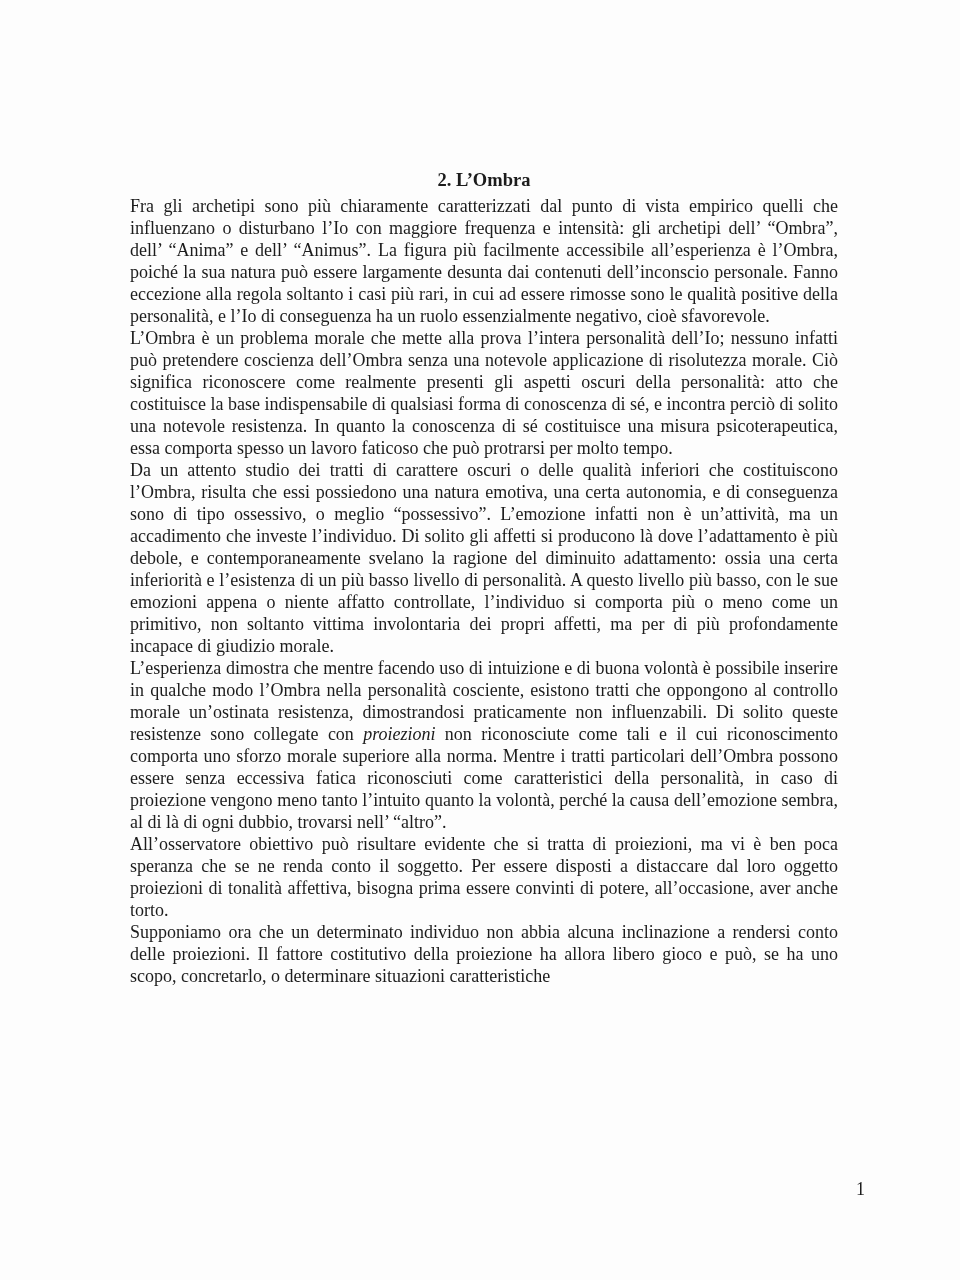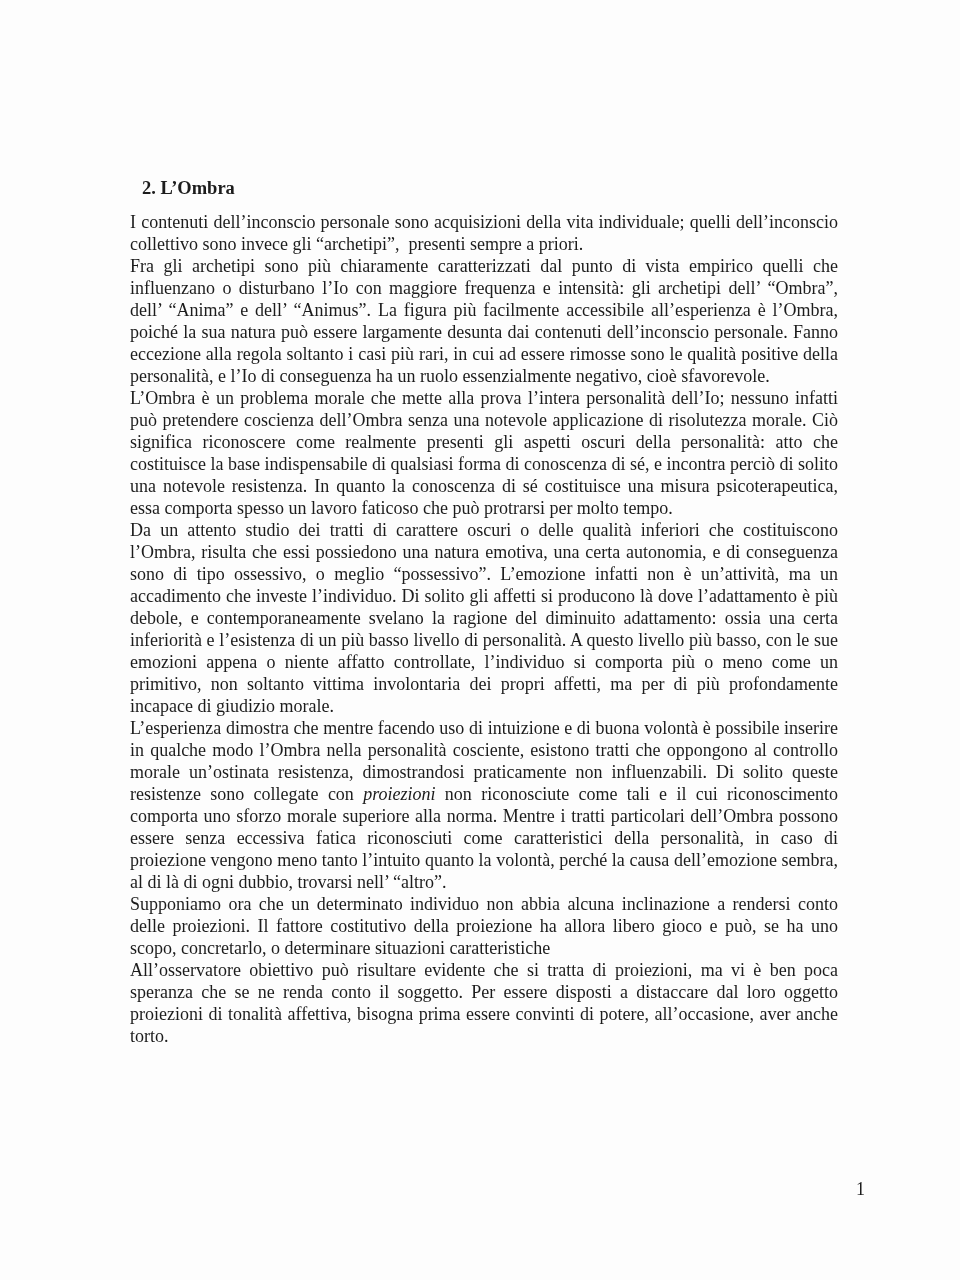--- a/index.html
+++ b/index.html
@@ -21,23 +21,23 @@
     left: 130px;
     top: 165px;
     width: 708px;
     font-size: 18px;
     line-height: 22px;
     text-align: justify;
   }
   .heading {
     font-size: 18.5px;
     font-weight: bold;
-    margin: 12px;
+    margin: 4px;
     line-height: 22px;
-    text-align: left;
+    text-align: center;
   }
   .text-block p {
     margin: 0;
     padding: 0;
   }
   .text-block em {
   }
   .page-number {
     position: absolute;
     left: 856px;
@@ -47,23 +47,22 @@
     color: #1c1c1c;
   }
 </style>
 </head>
 <body>
 
 <div class="page" style="background: rgb(253, 253, 253); color: rgb(28, 28, 28);">
   <main class="text-block">
     <h1 class="heading">2. L’Ombra</h1>
     <div id="paragraphs">
-        <p><span>I contenuti dell’inconscio personale sono acquisizioni della vita individuale; quelli dell’inconscio collettivo sono invece gli “archetipi”,&nbsp; presenti sempre a priori.</span></p>
         <p><span>Fra gli archetipi sono più chiaramente caratterizzati dal punto di vista empirico quelli che influenzano o disturbano l’Io con maggiore frequenza e intensità: gli archetipi dell’ “Ombra”, dell’ “Anima” e dell’ “Animus”. La figura più facilmente accessibile all’esperienza è l’Ombra, poiché la sua natura può essere largamente desunta dai contenuti dell’inconscio personale. Fanno eccezione alla regola soltanto i casi più rari, in cui ad essere rimosse sono le qualità positive della personalità, e l’Io di conseguenza ha un ruolo essenzialmente negativo, cioè sfavorevole.</span></p>
         <p><span>L’Ombra è un problema morale che mette alla prova l’intera personalità dell’Io; nessuno infatti può pretendere coscienza dell’Ombra senza una notevole applicazione di risolutezza morale. Ciò significa riconoscere come realmente presenti gli aspetti oscuri della personalità: atto che costituisce la base indispensabile di qualsiasi forma di conoscenza di sé, e incontra perciò di solito una notevole resistenza. In quanto la conoscenza di sé costituisce una misura psicoterapeutica, essa comporta spesso un lavoro faticoso che può protrarsi per molto tempo.</span></p>
         <p><span>Da un attento studio dei tratti di carattere oscuri o delle qualità inferiori che costituiscono l’Ombra, risulta che essi possiedono una natura emotiva, una certa autonomia, e di conseguenza sono di tipo ossessivo, o meglio “possessivo”. L’emozione infatti non è un’attività, ma un accadimento che investe l’individuo. Di solito gli affetti si producono là dove l’adattamento è più debole, e contemporaneamente svelano la ragione del diminuito adattamento: ossia una certa inferiorità e l’esistenza di un più basso livello di personalità. A questo livello più basso, con le sue emozioni appena o niente affatto controllate, l’individuo si comporta più o meno come un primitivo, non soltanto vittima involontaria dei propri affetti, ma per di più profondamente incapace di giudizio morale.</span></p>
         <p><span>L’esperienza dimostra che mentre facendo uso di intuizione e di buona volontà è possibile inserire in qualche modo l’Ombra nella personalità cosciente, esistono tratti che oppongono al controllo morale un’ostinata resistenza, dimostrandosi praticamente non influenzabili. Di solito queste resistenze sono collegate con </span><em>proiezioni</em><span> non riconosciute come tali e il cui riconoscimento comporta uno sforzo morale superiore alla norma. Mentre i tratti particolari dell’Ombra possono essere senza eccessiva fatica riconosciuti come caratteristici della personalità, in caso di proiezione vengono meno tanto l’intuito quanto la volontà, perché la causa dell’emozione sembra, al di là di ogni dubbio, trovarsi nell’ “altro”.</span></p>
+        <p><span>All’osservatore obiettivo può risultare evidente che si tratta di proiezioni, ma vi è ben poca speranza che se ne renda conto il soggetto. Per essere disposti a distaccare dal loro oggetto proiezioni di tonalità affettiva, bisogna prima essere convinti di potere, all’occasione, aver anche torto.</span></p>
         <p><span>Supponiamo ora che un determinato individuo non abbia alcuna inclinazione a rendersi conto delle proiezioni. Il fattore costitutivo della proiezione ha allora libero gioco e può, se ha uno scopo, concretarlo, o determinare situazioni caratteristiche</span></p>
-        <p><span>All’osservatore obiettivo può risultare evidente che si tratta di proiezioni, ma vi è ben poca speranza che se ne renda conto il soggetto. Per essere disposti a distaccare dal loro oggetto proiezioni di tonalità affettiva, bisogna prima essere convinti di potere, all’occasione, aver anche torto.</span></p>
       </div>
   </main>
   <div class="page-number">1</div>
 </div>
 
 </body></html>

